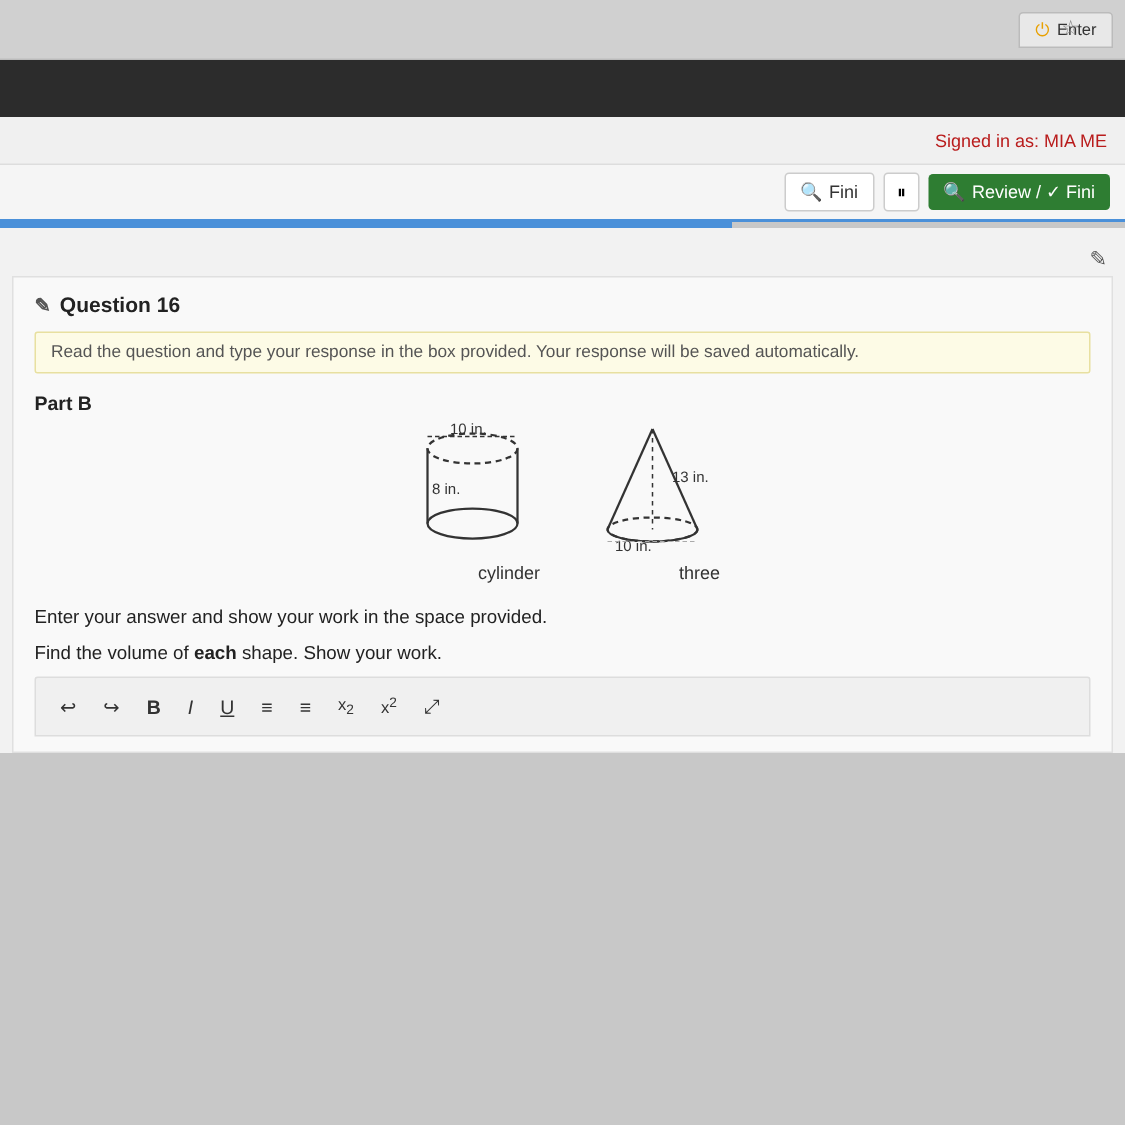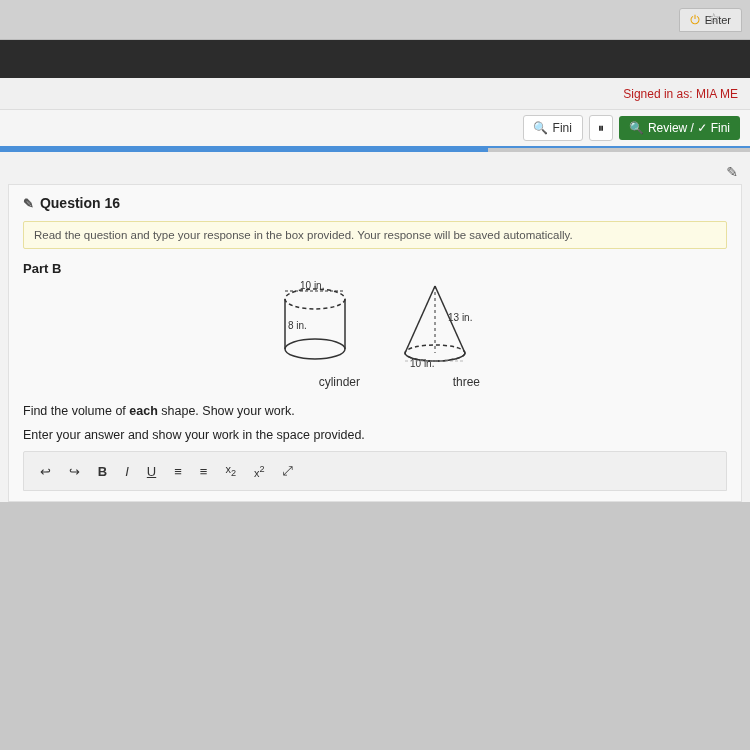--- a/index.html
+++ b/index.html
@@ -331,24 +331,24 @@
           <text x="20" y="86" font-size="10" fill="#333">10 in.</text>
 
           <line x1="15" y1="80" x2="75" y2="80" stroke="#aaa" stroke-width="0.8" stroke-dasharray="3,2"></line>
         </svg>
         <span class="shape-label">three</span>
       </div>
 
     </div>
 
     <div class="instructions">
+      <span>Enter your answer and show your work in the space provided.</span>
+    </div>
+    <div class="instructions">
       Find the volume of <span class="bold-text">each</span> shape. Show your work.
-    </div>
-    <div class="instructions">
-      <span>Enter your answer and show your work in the space provided.</span>
     </div>
 
     <div class="editor-toolbar">
       <button class="editor-btn">↩</button>
       <button class="editor-btn">↪</button>
       <button class="editor-btn editor-btn-bold">B</button>
       <button class="editor-btn editor-btn-italic">I</button>
       <button class="editor-btn editor-btn-underline">U</button>
       <button class="editor-btn">≡</button>
       <button class="editor-btn">≡</button>

